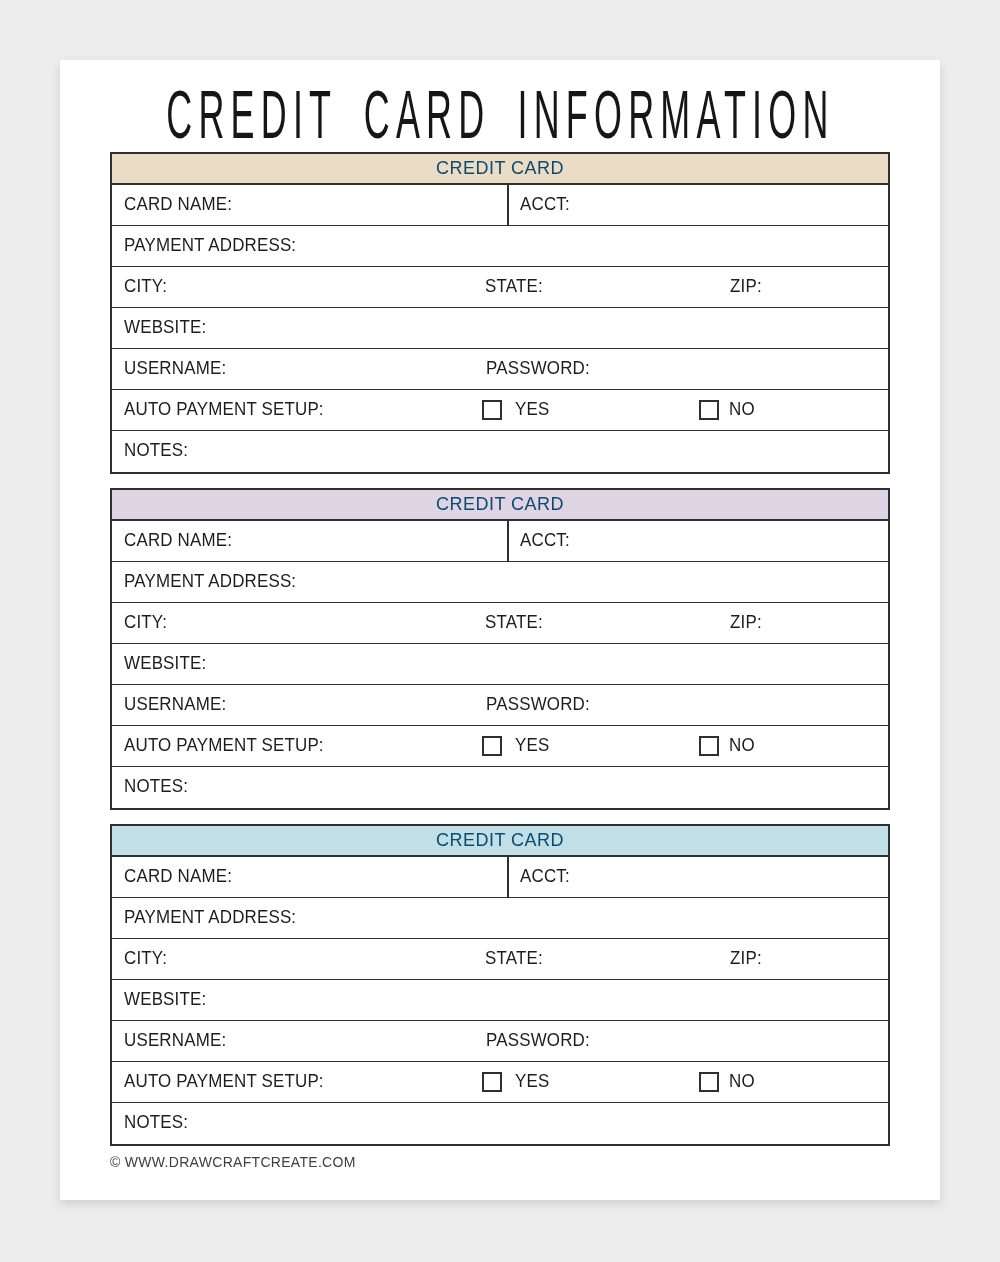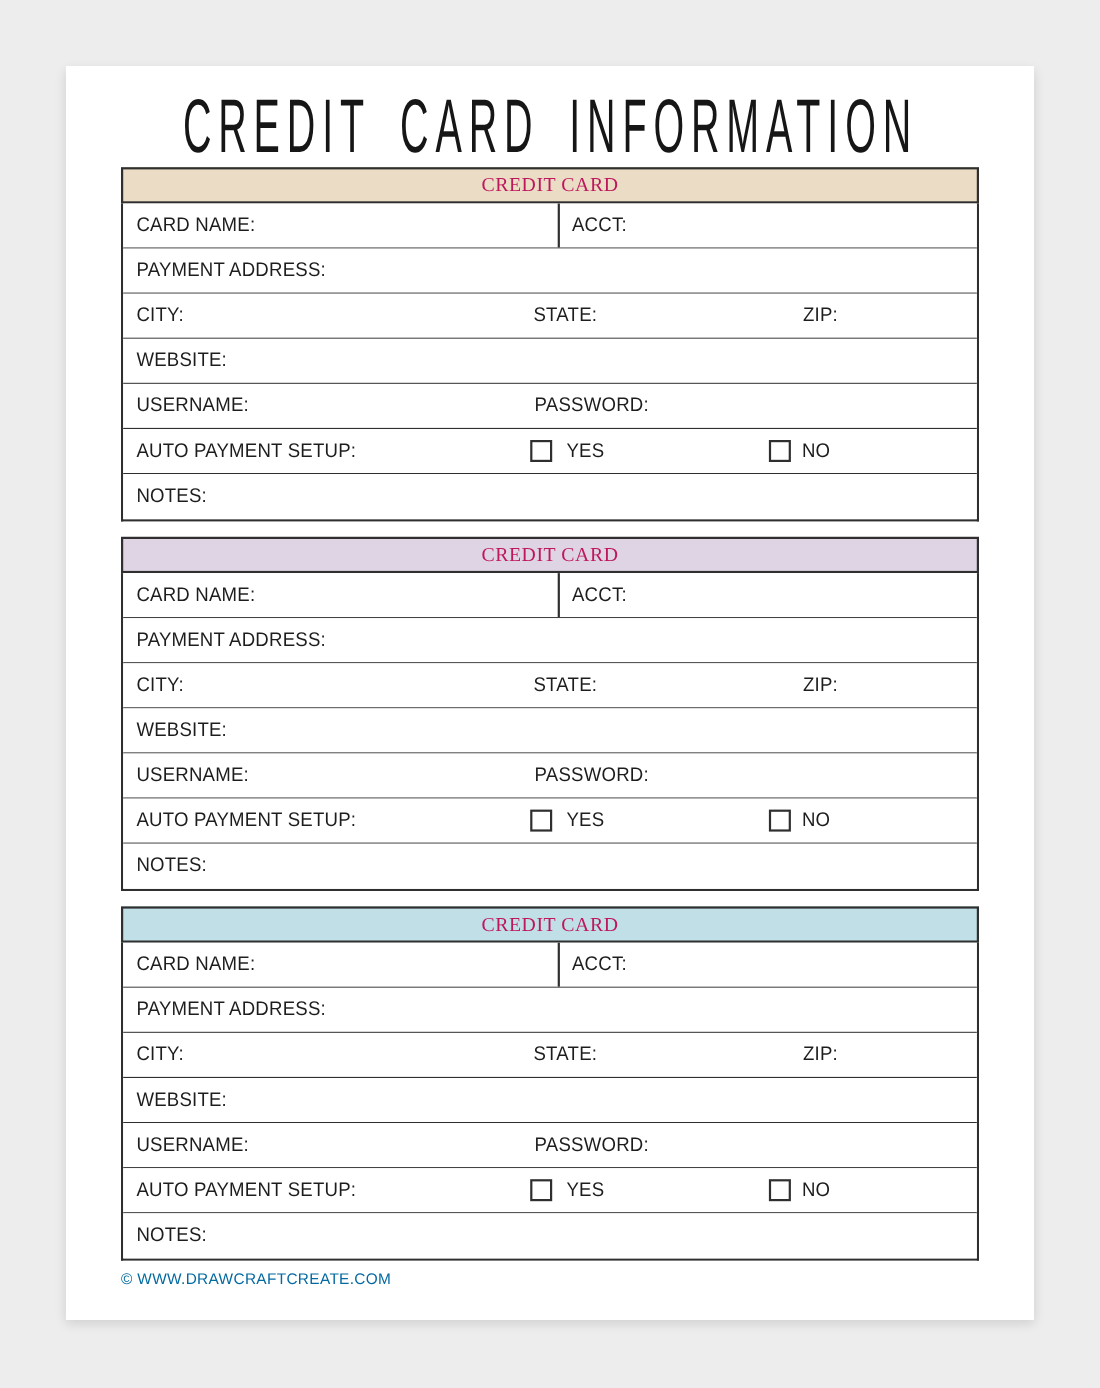--- a/index.html
+++ b/index.html
@@ -41,22 +41,21 @@
   }
   .sec-1 { top: 92px; }
   .sec-2 { top: 428px; }
   .sec-3 { top: 764px; }
   .sec-header {
     height: 33px;
     border: 2px solid #2F2F2F;
     display: flex; align-items: center; justify-content: center;
     font-size: 18px;
     letter-spacing: 0.5px;
-    color: #be185d;
-    font-family: Liberation Serif, serif;
+    color: #0c4a6e;
   }
   .sec-body {
     border: 2px solid #2F2F2F;
     border-top: none;
     text-align: center;
   }
   .row {
     position: relative;
     height: 41px;
     border-bottom: 1.5px solid #2F2F2F;
@@ -95,21 +94,21 @@
     background: #FFFFFF;
   }
   .cb-yes { left: 370px; }
   .cb-no  { left: 587px; }
   
   .footer {
     position: absolute;
     left: 50px; top: 1094px;
     font-size: 14px;
     letter-spacing: 0.3px;
-    color: #0369a1;
+    color: #404040;
   }
 </style>
 </head>
 <body>
 
 <div class="paper">
 
   <div class="title-wrap">
     <span class="title-text">CREDIT CARD INFORMATION</span>
   </div>

